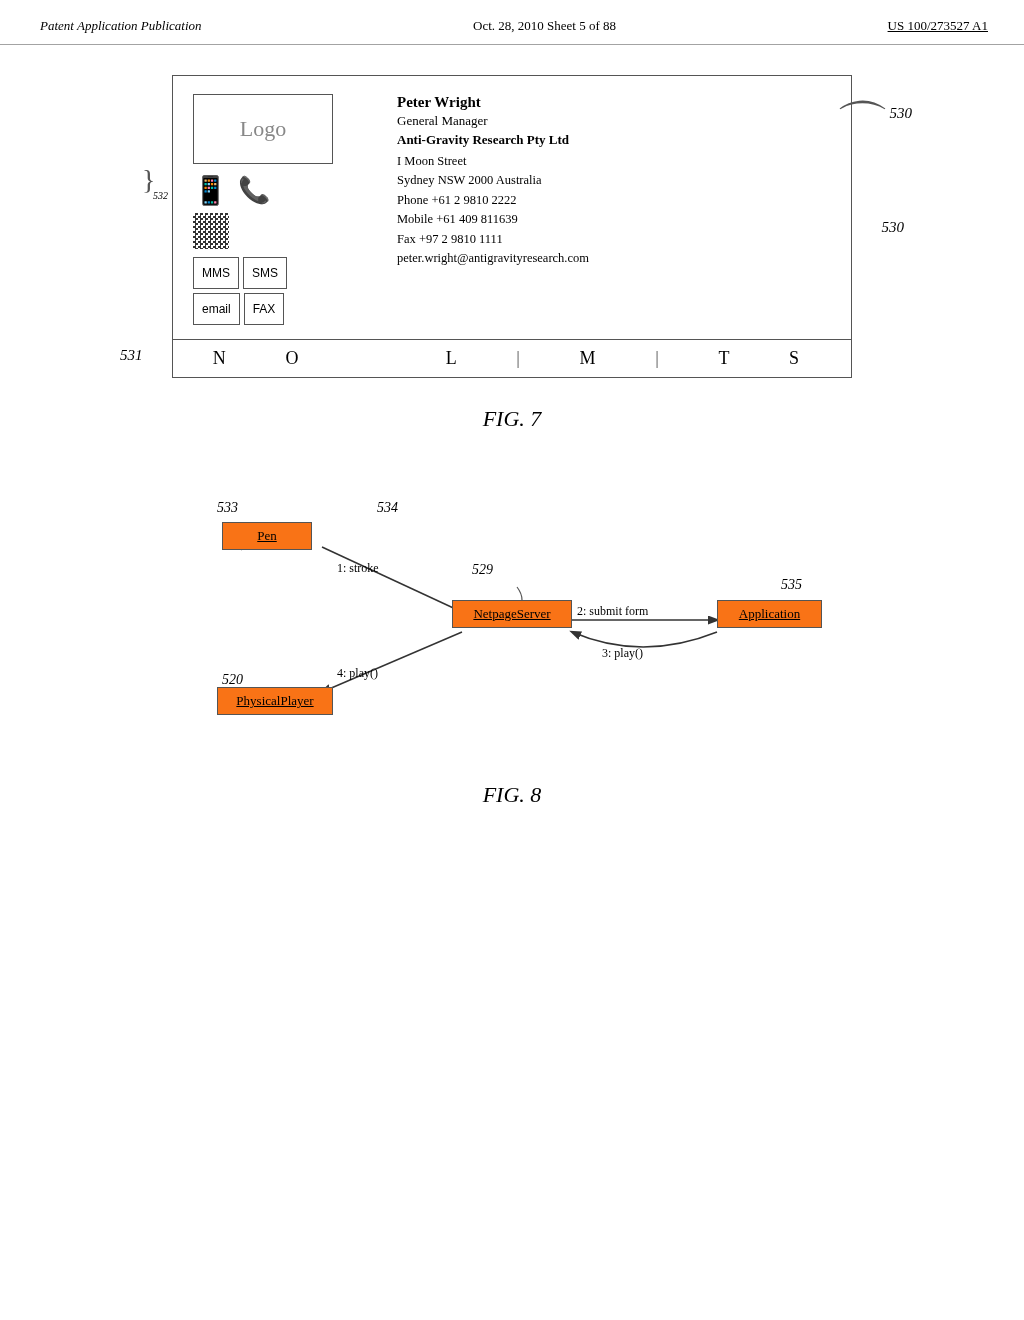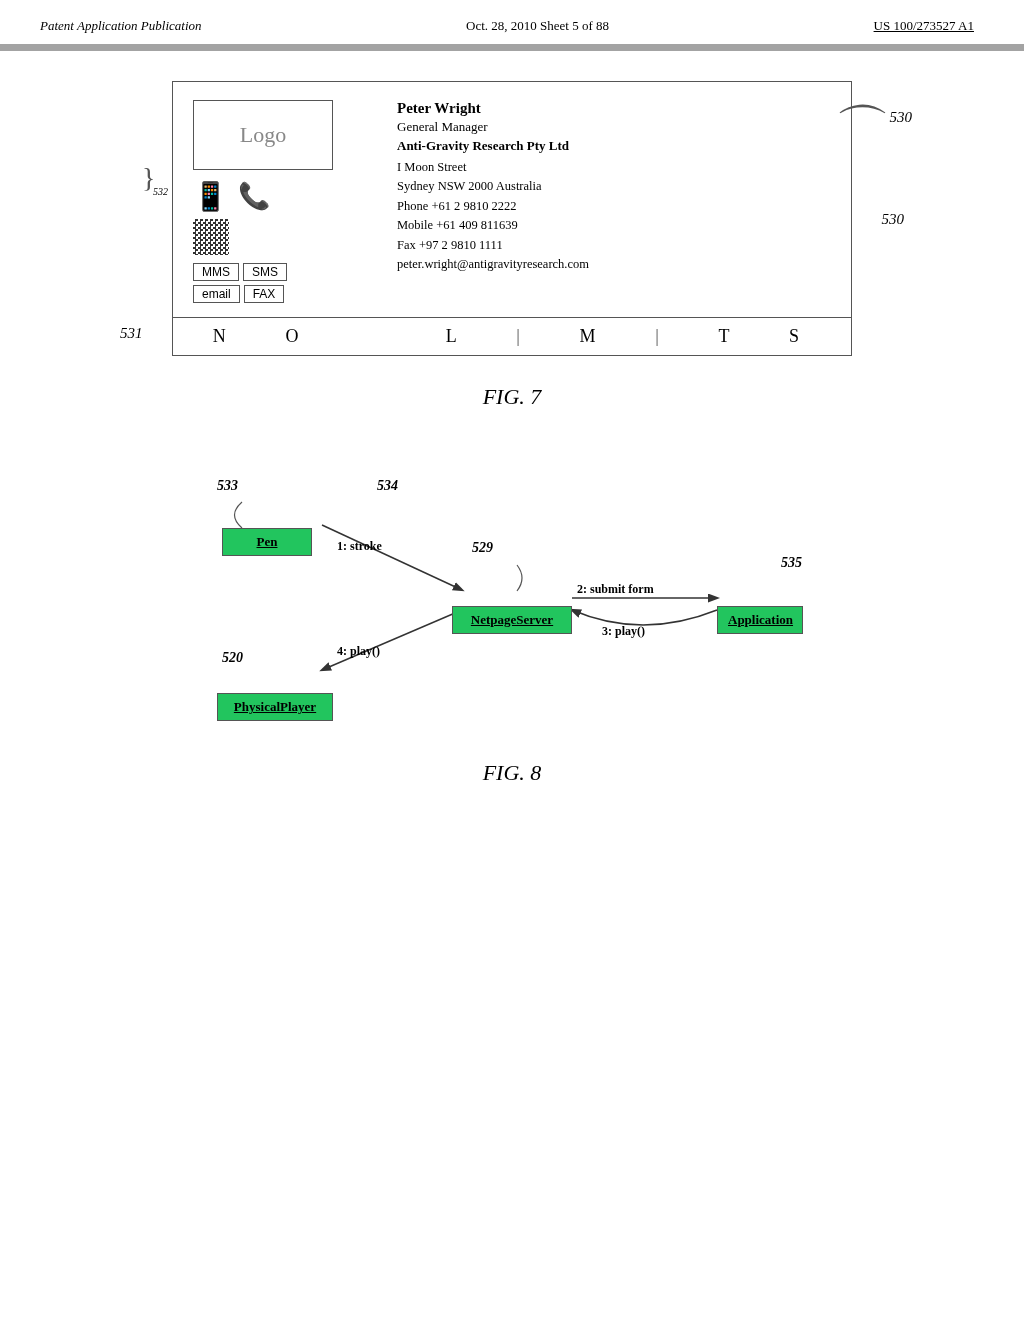--- a/index.html
+++ b/index.html
@@ -10,22 +10,22 @@
       min-height: 1320px;
       position: relative;
       color: #000;
     }
 
     
     .page-header {
       display: flex;
       justify-content: space-between;
       align-items: flex-start;
-      padding: 18px 50px 10px 40px;
-      border-bottom: 7px solid #a3a3a3;
+      padding: 18px 36px 10px 40px;
+      border-bottom: 1px solid #a3a3a3;
       font-size: 13px;
     }
     .header-left { font-style: italic; }
     .header-center { font-size: 13px; }
     .header-right { font-size: 13px; text-decoration: underline; }
 
     
     .page-content {
       padding: 30px 60px;
     }
@@ -83,21 +83,21 @@
       display: flex;
       flex-direction: column;
       gap: 4px;
     }
     .action-row {
       display: flex;
       gap: 4px;
     }
     .action-btn {
       border: 1.5px solid #555;
-      padding: 1px 8px;
+      padding: 8px 8px;
       font-size: 12px;
       background: #fff;
       cursor: pointer;
     }
 
     .card-right {
       flex: 1;
     }
     .card-name {
       font-weight: bold;
@@ -149,26 +149,25 @@
     
     .fig8-section {
       margin-top: 10px;
       position: relative;
     }
 
     
     .seq-box {
       position: absolute;
       border: 1.5px solid #555;
-      background: #22c55e;
+      background: #f97316;
       padding: 5px 10px;
       font-size: 13px;
       text-align: center;
       min-width: 80px;
-      margin-top: 28px;
     }
     .seq-box span {
       text-decoration: underline;
     }
 
     
     .diagram-svg {
       position: absolute;
       top: 0; left: 0;
       width: 100%;
@@ -257,21 +256,21 @@
 
       <div style="position:absolute; right:-38px; top:8%; font-size:55px; color:#555; line-height:1;">⌒</div>
 
       <div style="position:absolute; left:-52px; bottom:14px; font-size:15px; font-style:italic;">531</div>
     </div>
 
     <div class="fig-label">FIG. 7</div>
   </div>
 
   <div class="fig8-section">
-    <div style="position: relative; width: 700px; margin: 0 auto; height: 300px; font-weight: bold;">
+    <div style="position: relative; width: 700px; margin: 0 auto; height: 300px;">
 
       <div style="position:absolute; left:55px; top:28px; font-size:14px; font-style:italic;">533</div>
       <div style="position:absolute; left:215px; top:28px; font-size:14px; font-style:italic;">534</div>
       <div style="position:absolute; left:310px; top:90px; font-size:14px; font-style:italic;">529</div>
       <div style="position:absolute; right:60px; top:105px; font-size:14px; font-style:italic;">535</div>
       <div style="position:absolute; left:60px; top:200px; font-size:14px; font-style:italic;">520</div>
 
       <svg class="diagram-svg" xmlns="http://www.w3.org/2000/svg">
 
         <line x1="160" y1="75" x2="300" y2="140" stroke="#333" stroke-width="1.5" marker-end="url(#arrow)"></line>
@@ -298,21 +297,21 @@
       </svg>
 
       <div class="seq-box" style="left:60px; top:50px; width:90px;">
         <span>Pen</span>
       </div>
 
       <div class="seq-box" style="left:290px; top:128px; width:120px;">
         <span>NetpageServer</span>
       </div>
 
-      <div class="seq-box" style="left:555px; top:128px; width:86px;text-align:right;">
+      <div class="seq-box" style="left:555px; top:128px; width:105px;">
         <span>Application</span>
       </div>
 
       <div class="seq-box" style="left:55px; top:215px; width:116px;">
         <span>PhysicalPlayer</span>
       </div>
 
     </div>
 
     <div class="fig-label" style="margin-top:10px;">FIG. 8</div>

